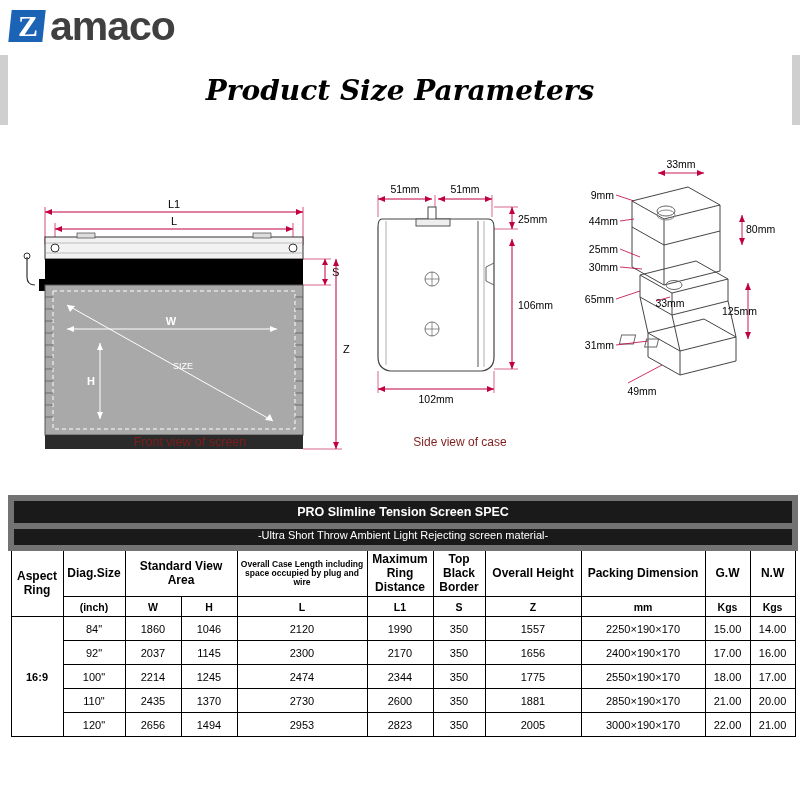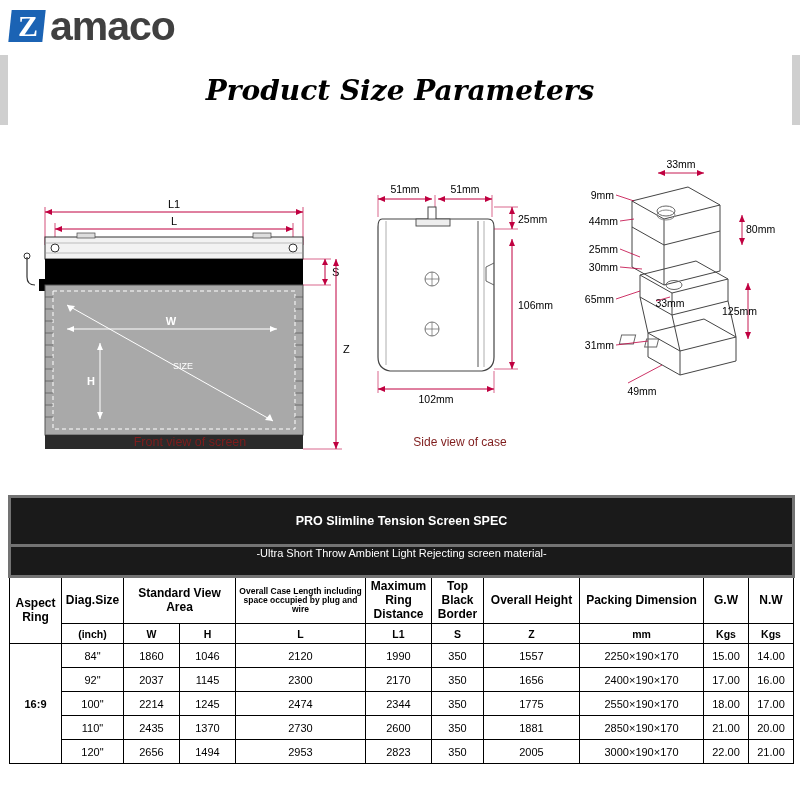--- a/index.html
+++ b/index.html
@@ -74,22 +74,22 @@
     font-size:10.5px;
     table-layout:fixed;
   }
   .spec-table th, .spec-table td {
     border:1px solid #000;
     text-align:center;
     vertical-align:middle;
     padding:2px 1px;
   }
   .hdr-black td {
-    background:#1a1a1a; color:#fff; border:3px solid #737373;
-    font-weight:bold; font-size:12.5px; padding:16px 2px;
+    background:#1a1a1a; color:#fff; border:6px solid #737373;
+    font-weight:bold; font-size:12.5px; padding:4px 2px;
   }
   .hdr-black td.sub { font-size:11px; font-weight:normal; padding-top:0;text-align:center; }
   .col-hdr td { font-weight:bold; font-size:12px; height:46px; line-height:1.15; }
   .col-hdr td.small { font-size:8.5px; font-weight:bold; line-height:1.1; }
   .unit-row td { font-weight:bold; font-size:10.5px; height:20px; }
   .data-row td { height:24px; font-size:11px; }
   .aspect-cell { font-weight:bold; font-size:11px; }
 </style>
 </head>
 <body>

